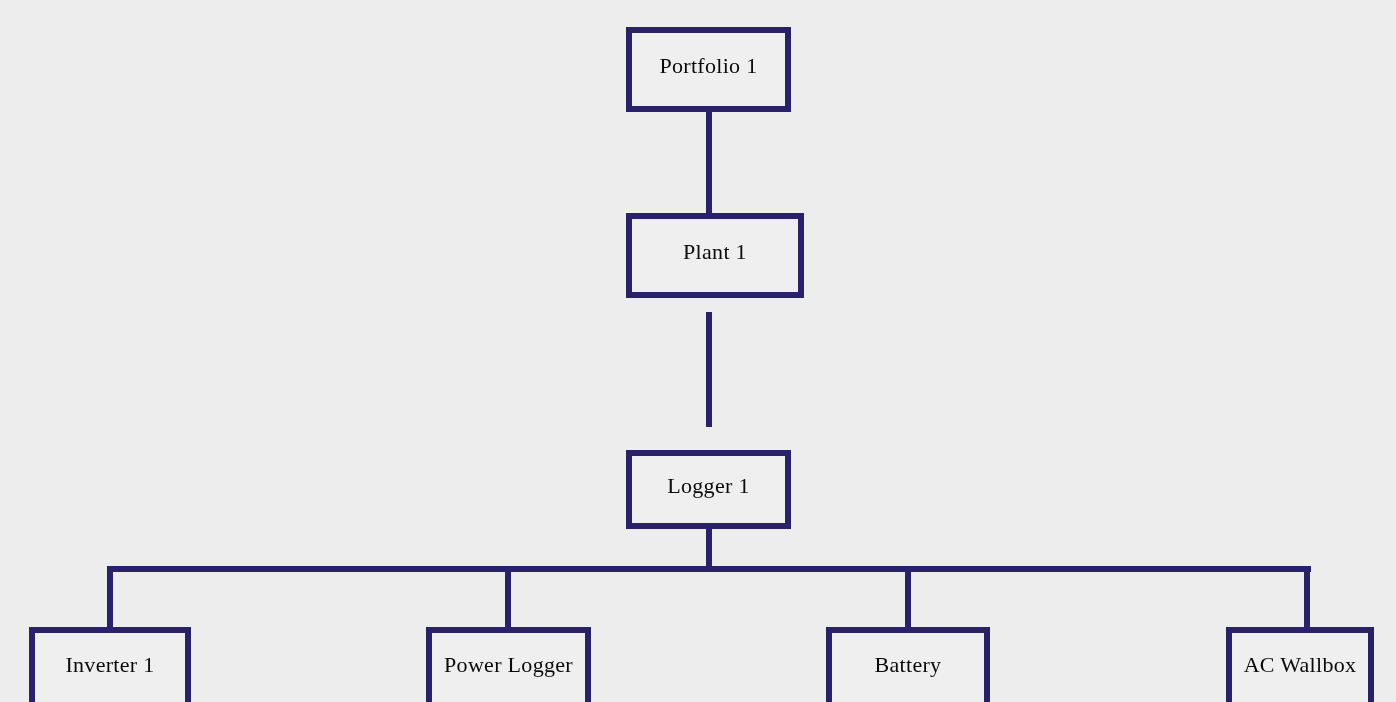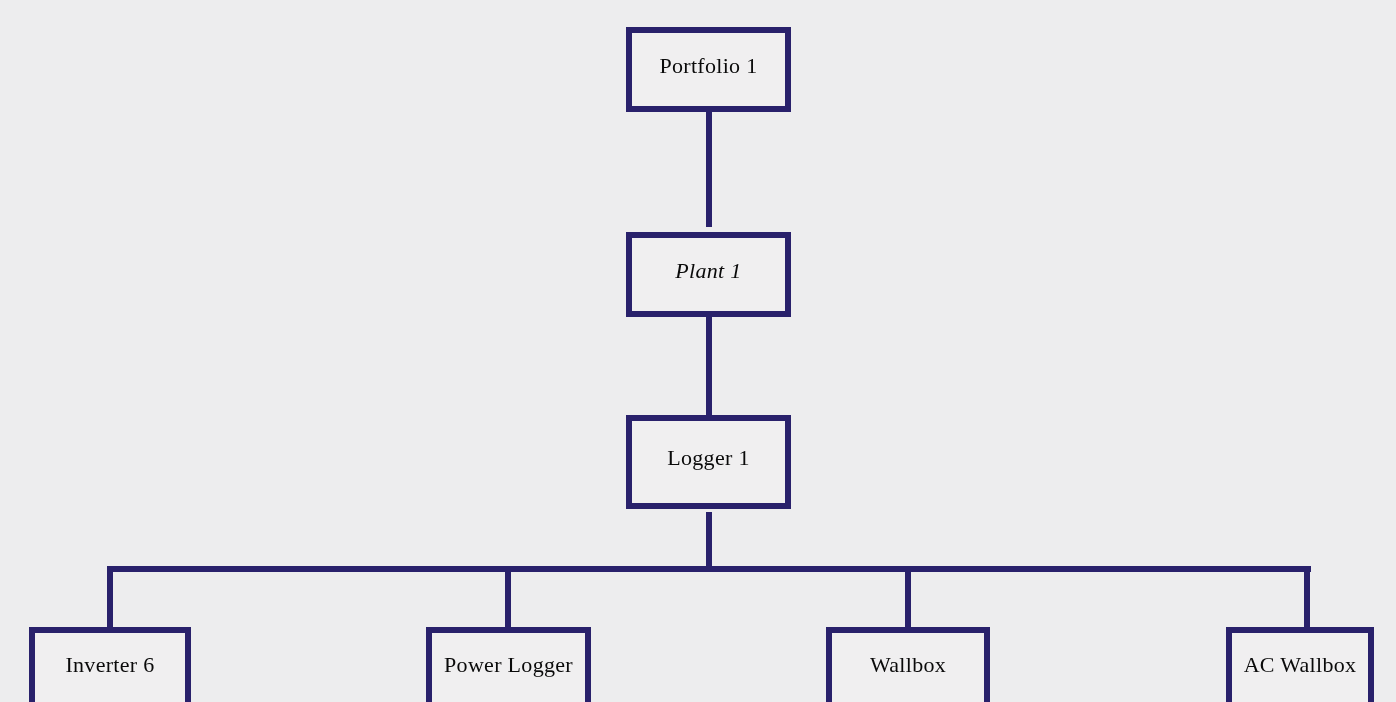--- a/index.html
+++ b/index.html
@@ -33,23 +33,23 @@
     letter-spacing: 0.3px;
   }
   .node .label { white-space: nowrap; }
   .line {
     position: absolute;
     background: var(--color-line);
   }
   
   .n-portfolio { left: 610px; top: 11px;  width: 165px; height: 85px; }
   
-  .n-plant     { left: 610px; top: 216px; width: 165px; height: 85px; font-style: italic; }
+  .n-plant     { left: 610px; top: 197px; width: 178px; height: 85px; }
   
-  .n-logger    { left: 610px; top: 399px; width: 165px; height: 94px; }
+  .n-logger    { left: 610px; top: 434px; width: 165px; height: 79px; }
   
   .n-inverter  { left: 13px;   top: 611px; width: 162px; height: 83px; }
   .n-powermeter{ left: 410px;  top: 611px; width: 165px; height: 83px; }
   .n-battery   { left: 810px;  top: 611px; width: 164px; height: 83px; }
   .n-wallbox   { left: 1210px; top: 611px; width: 148px; height: 83px; }
   
   .l-portfolio-plant { left: 690px; top: 96px;  width: 6px;    height: 115px; }
   .l-plant-logger    { left: 690px; top: 296px; width: 6px;    height: 115px; }
   .l-logger-bus      { left: 690px; top: 496px; width: 6px;    height: 54px;  }
   .l-bus             { left: 91px;  top: 550px; width: 1204px; height: 6px;   }
@@ -78,28 +78,28 @@
 
   <div class="node n-plant">
     <span class="label">Plant 1</span>
   </div>
 
   <div class="node n-logger">
     <span class="label">Logger 1</span>
   </div>
 
   <div class="node n-inverter">
-    <span class="label">Inverter 6</span>
+    <span class="label">Inverter 1</span>
   </div>
 
   <div class="node n-powermeter">
     <span class="label">Power Logger</span>
   </div>
 
   <div class="node n-battery">
-    <span class="label">Wallbox</span>
+    <span class="label">Battery</span>
   </div>
 
   <div class="node n-wallbox">
     <span class="label">AC Wallbox</span>
   </div>
 
 </div>
 
 </body></html>

